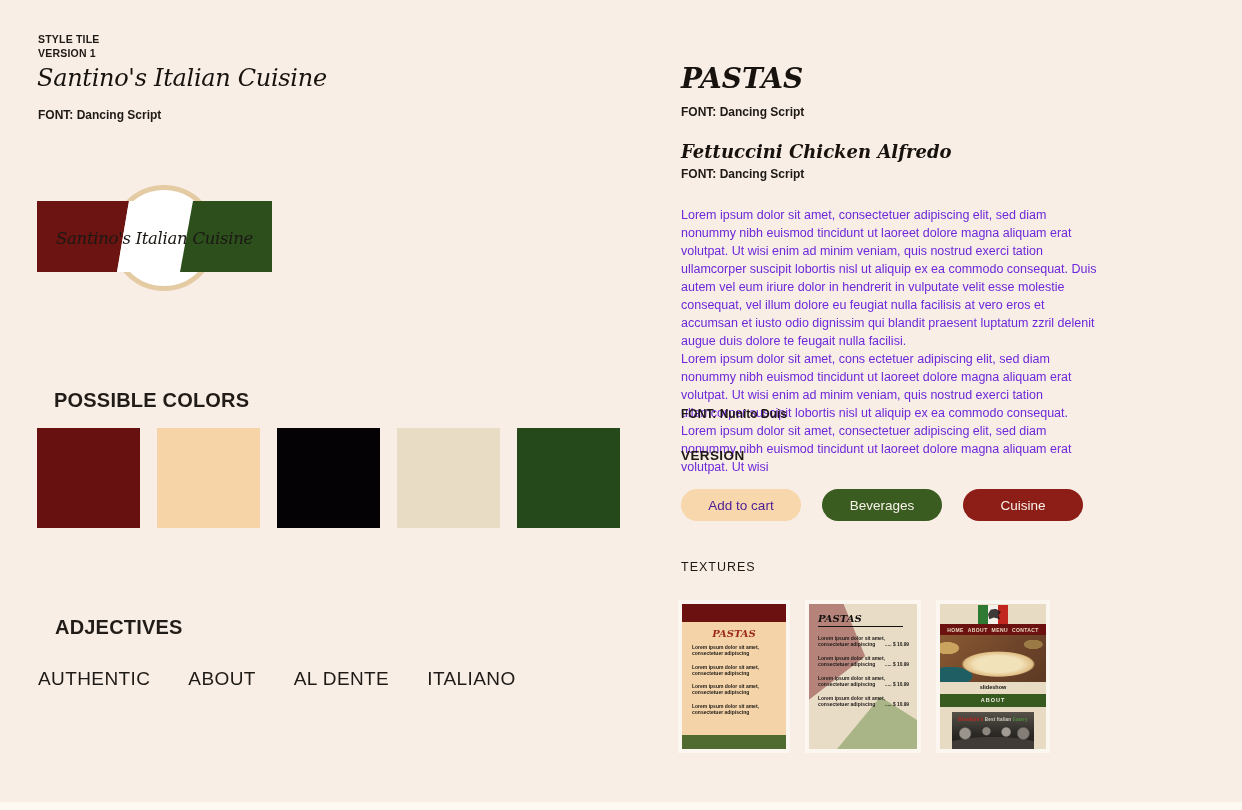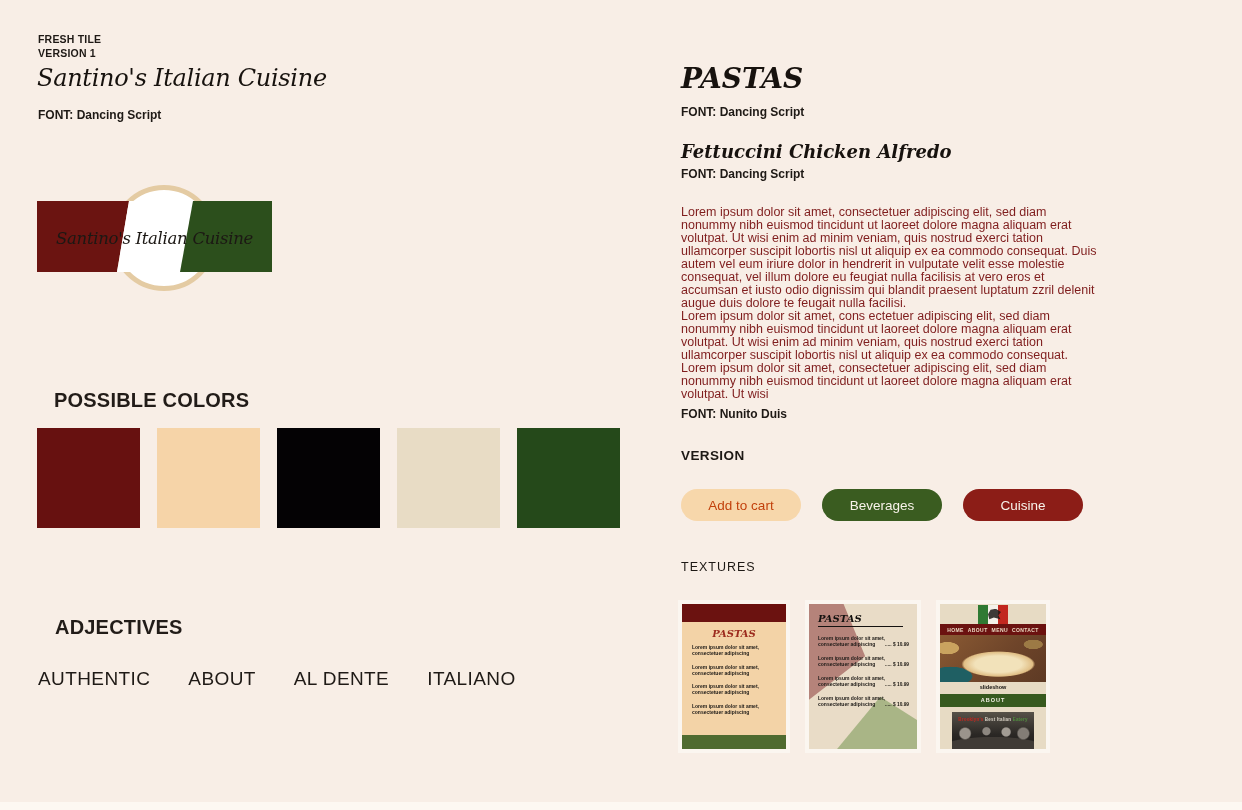--- a/index.html
+++ b/index.html
@@ -28,21 +28,21 @@
   .swatch { width:103px; height:100px; }
 
   .adjectives-title { position:absolute; left:38px; top:616px; }
   .adjectives-row { position:absolute; left:38px; top:668px; display:flex; gap:38px; font-size:19px; font-weight:500; letter-spacing:.4px; color:#1f1a16;justify-content:flex-end; }
 
   
   .pastas-heading { position:absolute; left:681px; top:62px; font-family:"DejaVu Serif", serif; font-style:italic; font-weight:bold; font-size:28px; color:#17120e; }
   .heading-font-label { position:absolute; left:681px; top:105px; font-size:12px; font-weight:600; }
   .dish-subheading { position:absolute; left:681px; top:141px; font-family:"DejaVu Serif", serif; font-style:italic; font-weight:600; font-size:18px; color:#17120e; white-space:nowrap; }
   .subheading-font-label { position:absolute; left:681px; top:167px; font-size:12px; font-weight:600; }
-  .body-copy { position:absolute; left:681px; top:206px; width:419px; font-size:12.5px; line-height:13px; color:#7f1d1d; }
+  .body-copy { position:absolute; left:681px; top:206px; width:419px; font-size:12.5px; line-height:18px; color:#6d28d9; }
   .body-font-label { position:absolute; left:681px; top:407px; font-size:12px; font-weight:600; }
 
   .buttons-title { position:absolute; left:681px; top:448px; font-size:13.5px; font-weight:600; letter-spacing:.4px; }
   .buttons-row { position:absolute; left:681px; top:489px; display:flex; gap:21px; }
   .pill-btn { width:120px; height:32px; border:none; border-radius:16px; font-family:"Liberation Sans", sans-serif; font-size:13.5px; display:flex; align-items:center; justify-content:center; cursor:pointer; }
 
   .textures-title { position:absolute; left:681px; top:560px; font-size:12.5px; font-weight:500; letter-spacing:1px; }
   .textures-row { position:absolute; left:678px; top:600px; display:flex; gap:15px; }
   .tex-card { background:#fbf6f0; padding:4px; }
 
@@ -97,21 +97,21 @@
         linear-gradient(180deg, #575249 0%, #2b2825 60%, #1c1a18 100%); }
   .site-bw-caption { position:absolute; top:5px; width:100%; text-align:center; font-size:4.5px; font-weight:bold; letter-spacing:.2px; white-space:nowrap; }
   .cap-red { color:#c2271f; } .cap-mid { color:#d8d2c6; } .cap-green { color:#4f8f3e; }
 </style>
 </head>
 <body>
 
 <div class="canvas">
 
   <div class="kicker">
-    <div>FRESH TILE</div>
+    <div>STYLE TILE</div>
     <div>VERSION 1</div>
   </div>
 
   <div class="brand-title">Santino's Italian Cuisine</div>
   <div class="brand-font-label">FONT: Dancing Script</div>
 
   <div class="logo">
     <div class="logo-ring"></div>
     <div class="flag">
       <div class="flag-red" style="background-color: rgb(107, 20, 17);"></div>
@@ -145,21 +145,21 @@
 
   <div class="body-copy">
     <p>Lorem ipsum dolor sit amet, consectetuer adipiscing elit, sed diam nonummy nibh euismod tincidunt ut laoreet dolore magna aliquam erat volutpat. Ut wisi enim ad minim veniam, quis nostrud exerci tation ullamcorper suscipit lobortis nisl ut aliquip ex ea commodo consequat. Duis autem vel eum iriure dolor in hendrerit in vulputate velit esse molestie consequat, vel illum dolore eu feugiat nulla facilisis at vero eros et accumsan et iusto odio dignissim qui blandit praesent luptatum zzril delenit augue duis dolore te feugait nulla facilisi.</p>
     <p>Lorem ipsum dolor sit amet, cons ectetuer adipiscing elit, sed diam nonummy nibh euismod tincidunt ut laoreet dolore magna aliquam erat volutpat. Ut wisi enim ad minim veniam, quis nostrud exerci tation ullamcorper suscipit lobortis nisl ut aliquip ex ea commodo consequat.</p>
     <p>Lorem ipsum dolor sit amet, consectetuer adipiscing elit, sed diam nonummy nibh euismod tincidunt ut laoreet dolore magna aliquam erat volutpat. Ut wisi</p>
   </div>
   <div class="body-font-label">FONT: Nunito Duis</div>
 
   <div class="buttons-title">VERSION</div>
   <div class="buttons-row">
-    <button class="pill-btn" style="background-color: rgb(247, 215, 171); color: #c2410c;">Add to cart</button>
+    <button class="pill-btn" style="background-color: rgb(247, 215, 171); color: #4c1d95;">Add to cart</button>
     <button class="pill-btn" style="background-color: rgb(58, 92, 32); color: rgb(248, 243, 234);">Beverages</button>
     <button class="pill-btn" style="background-color: rgb(140, 29, 23); color: rgb(248, 243, 234);">Cuisine</button>
   </div>
 
   <div class="textures-title">TEXTURES</div>
   <div class="textures-row">
 
     <div class="tex-card">
       <div class="menu1">
         <div class="menu1-band-top"></div>

